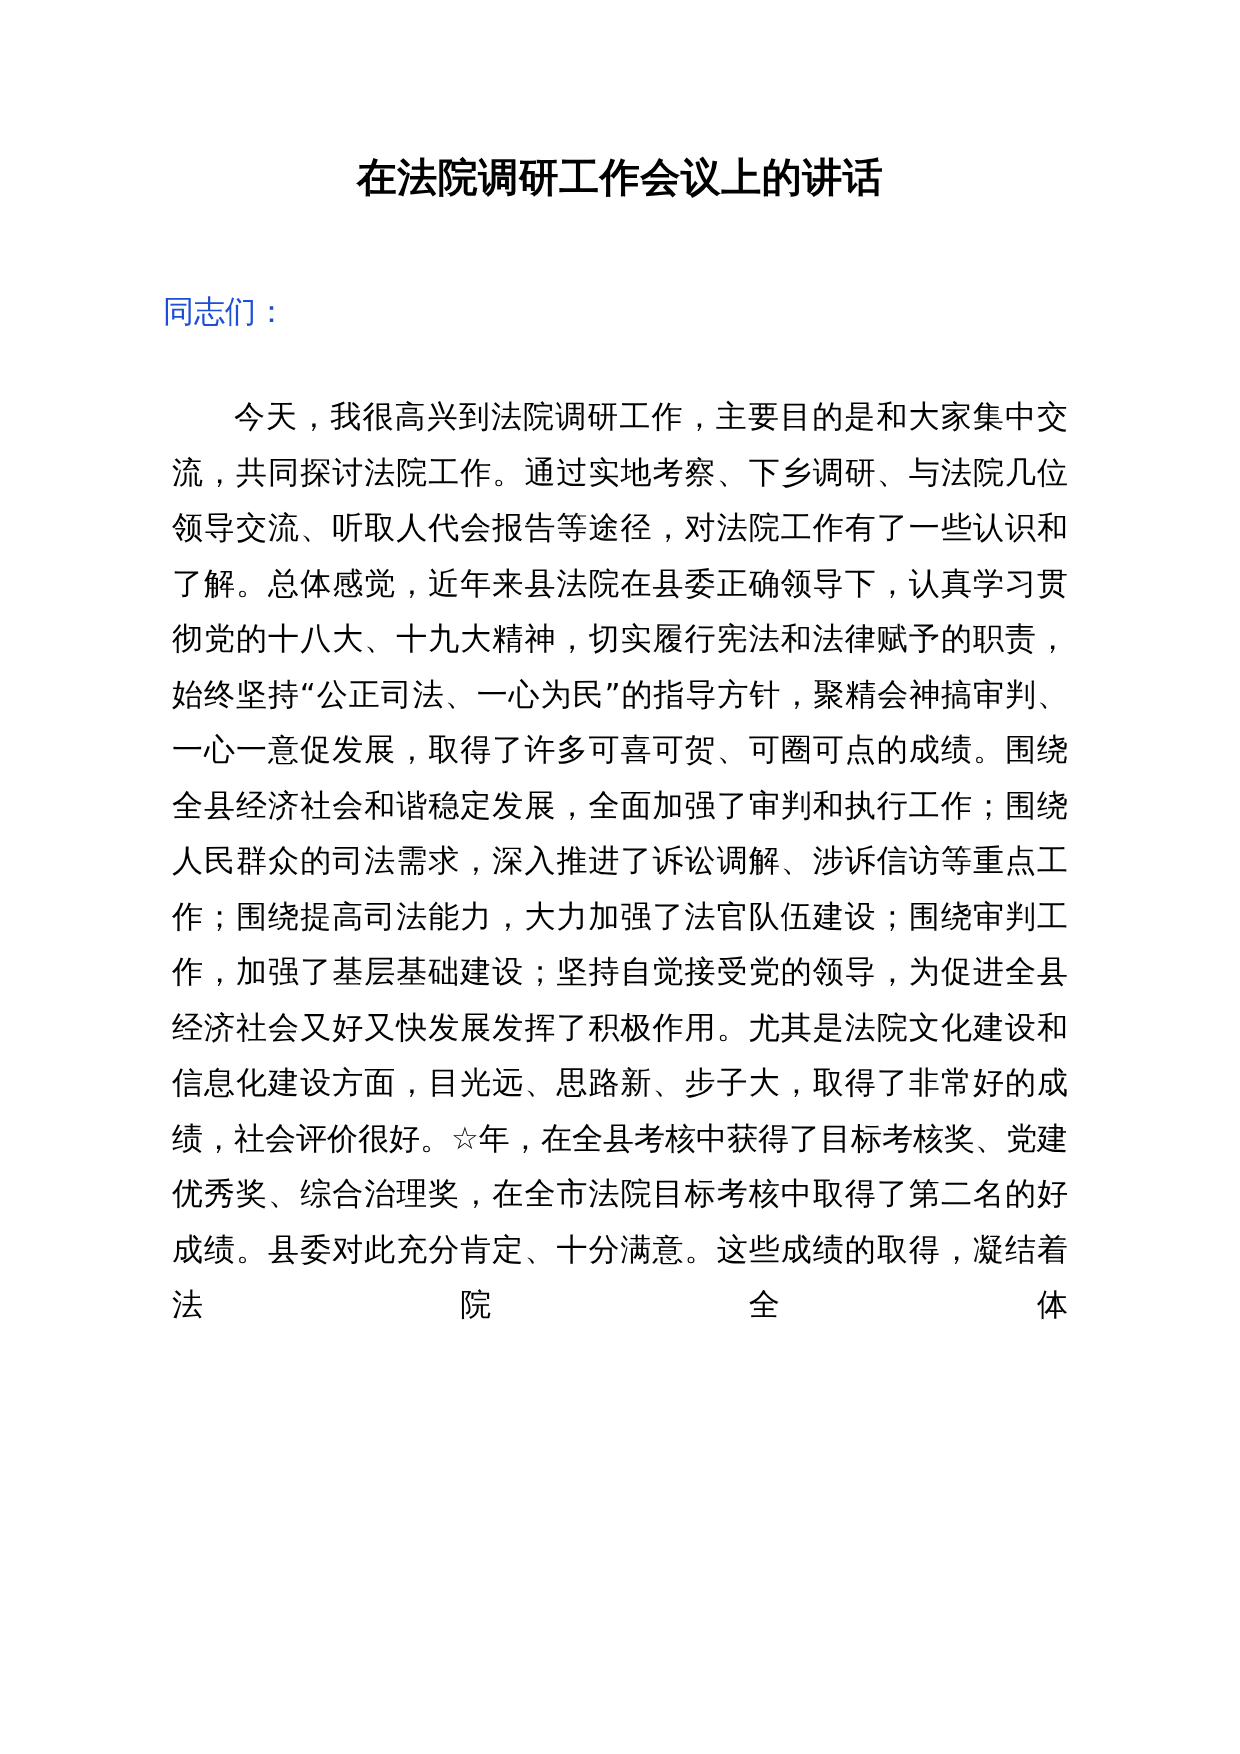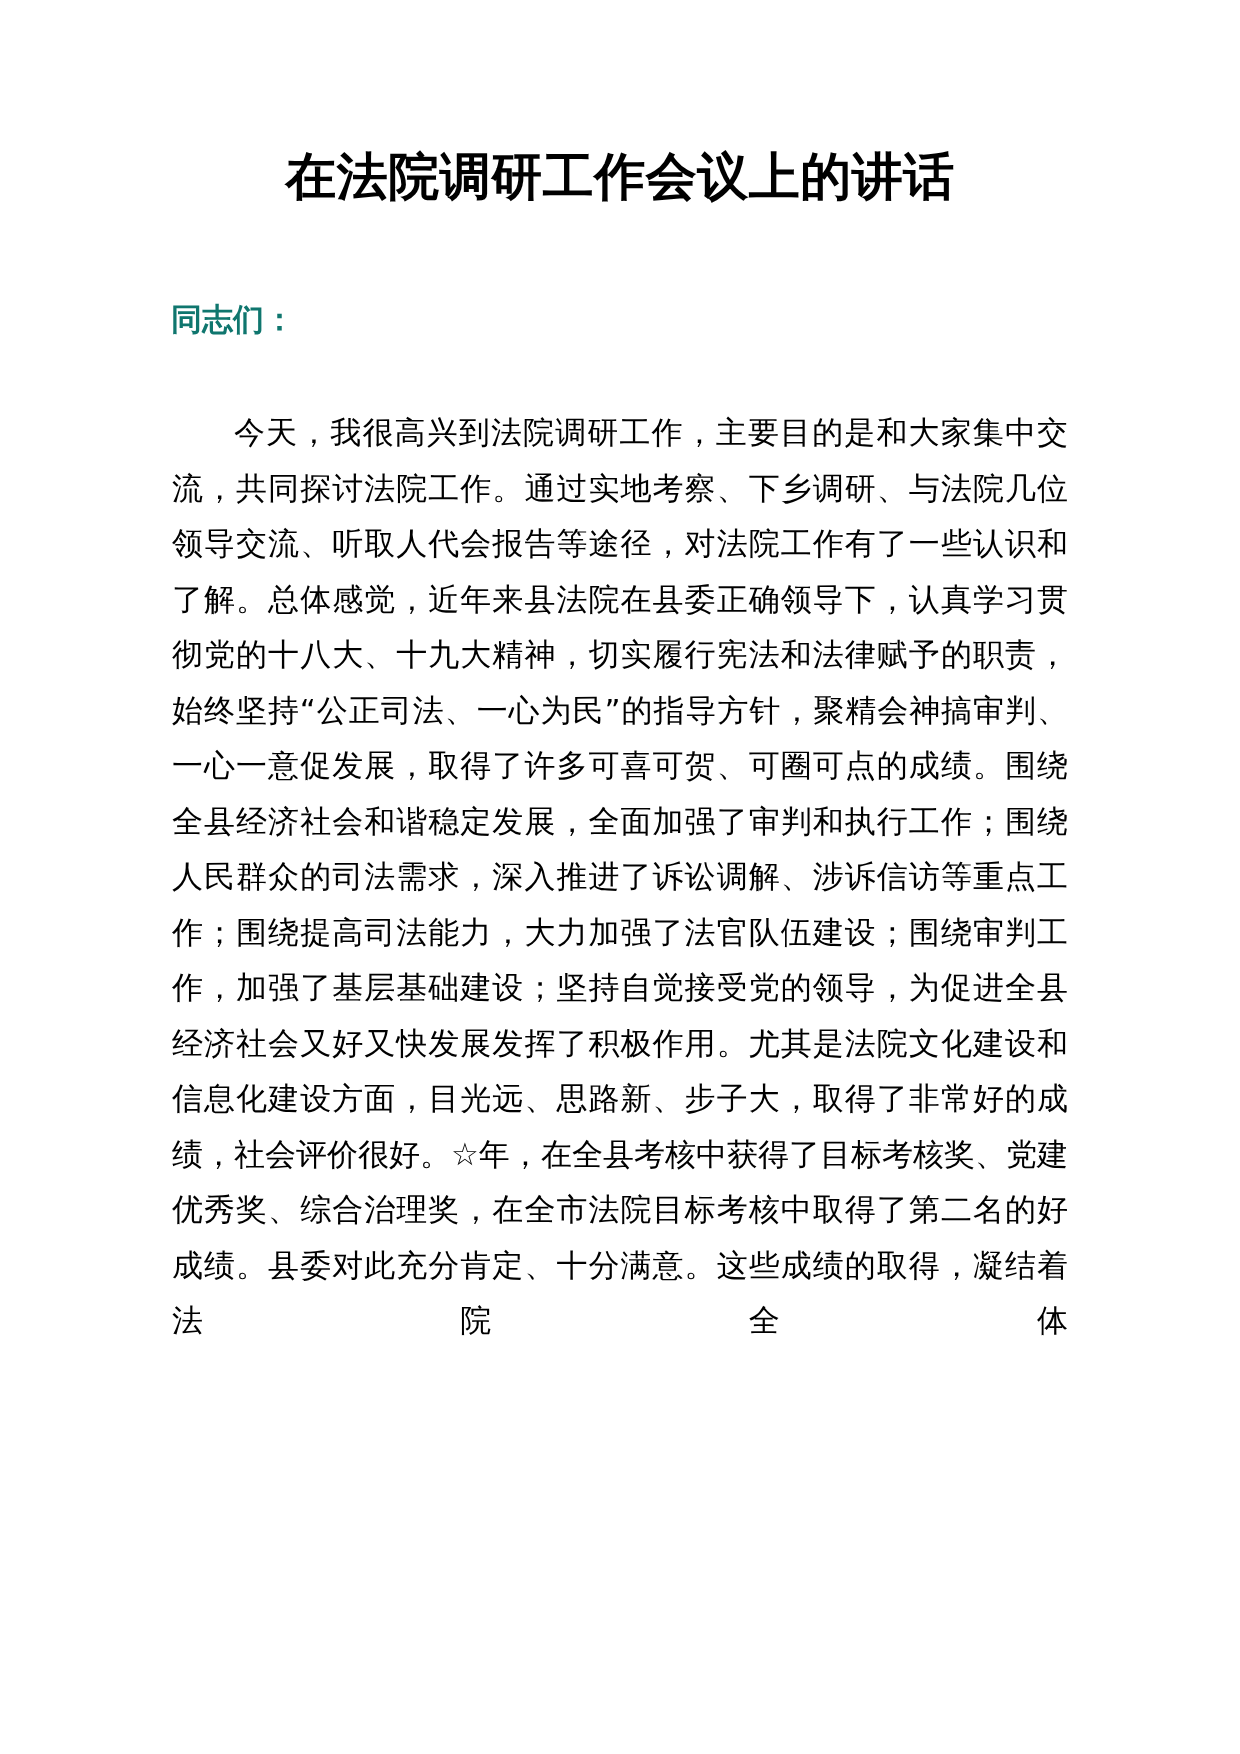--- a/index.html
+++ b/index.html
@@ -17,34 +17,34 @@
     height: 1754px;
     background: #ffffff;
     overflow: hidden;
     box-sizing: border-box;
     padding: 0 155px;
   }
   .doc-title {
     margin: 0;
     padding-top: 148px;
     text-align: center;
-    font-size: 51px;
+    font-size: 40px;
     line-height: 58px;
     font-weight: 700;
     letter-spacing: 0.5px;
     color: #000000;
     white-space: nowrap;
   }
   .salutation {
-    margin: 16px;
+    margin: 8px;
     padding-top: 74px;
     font-size: 31px;
     line-height: 46px;
-    font-weight: 700;
-    color: #0f766e;
+    font-weight: 400;
+    color: #1d4ed8;
   }
   .body-block {
     padding-top: 30px;
   }
   .body-paragraph {
     margin: 17px;
     font-size: 31px;
     line-height: 55.5px;
     font-weight: 400;
     color: #000000;

